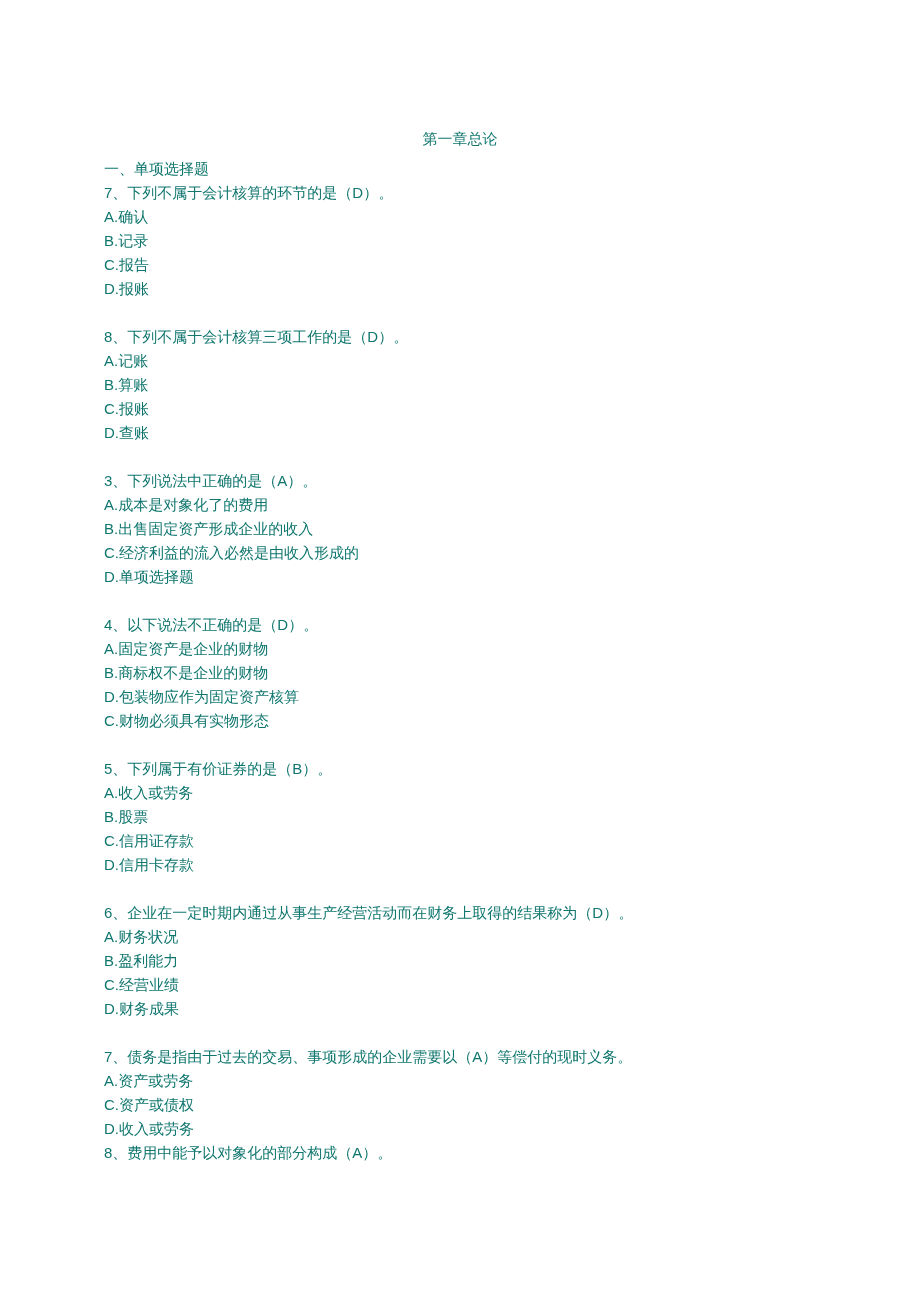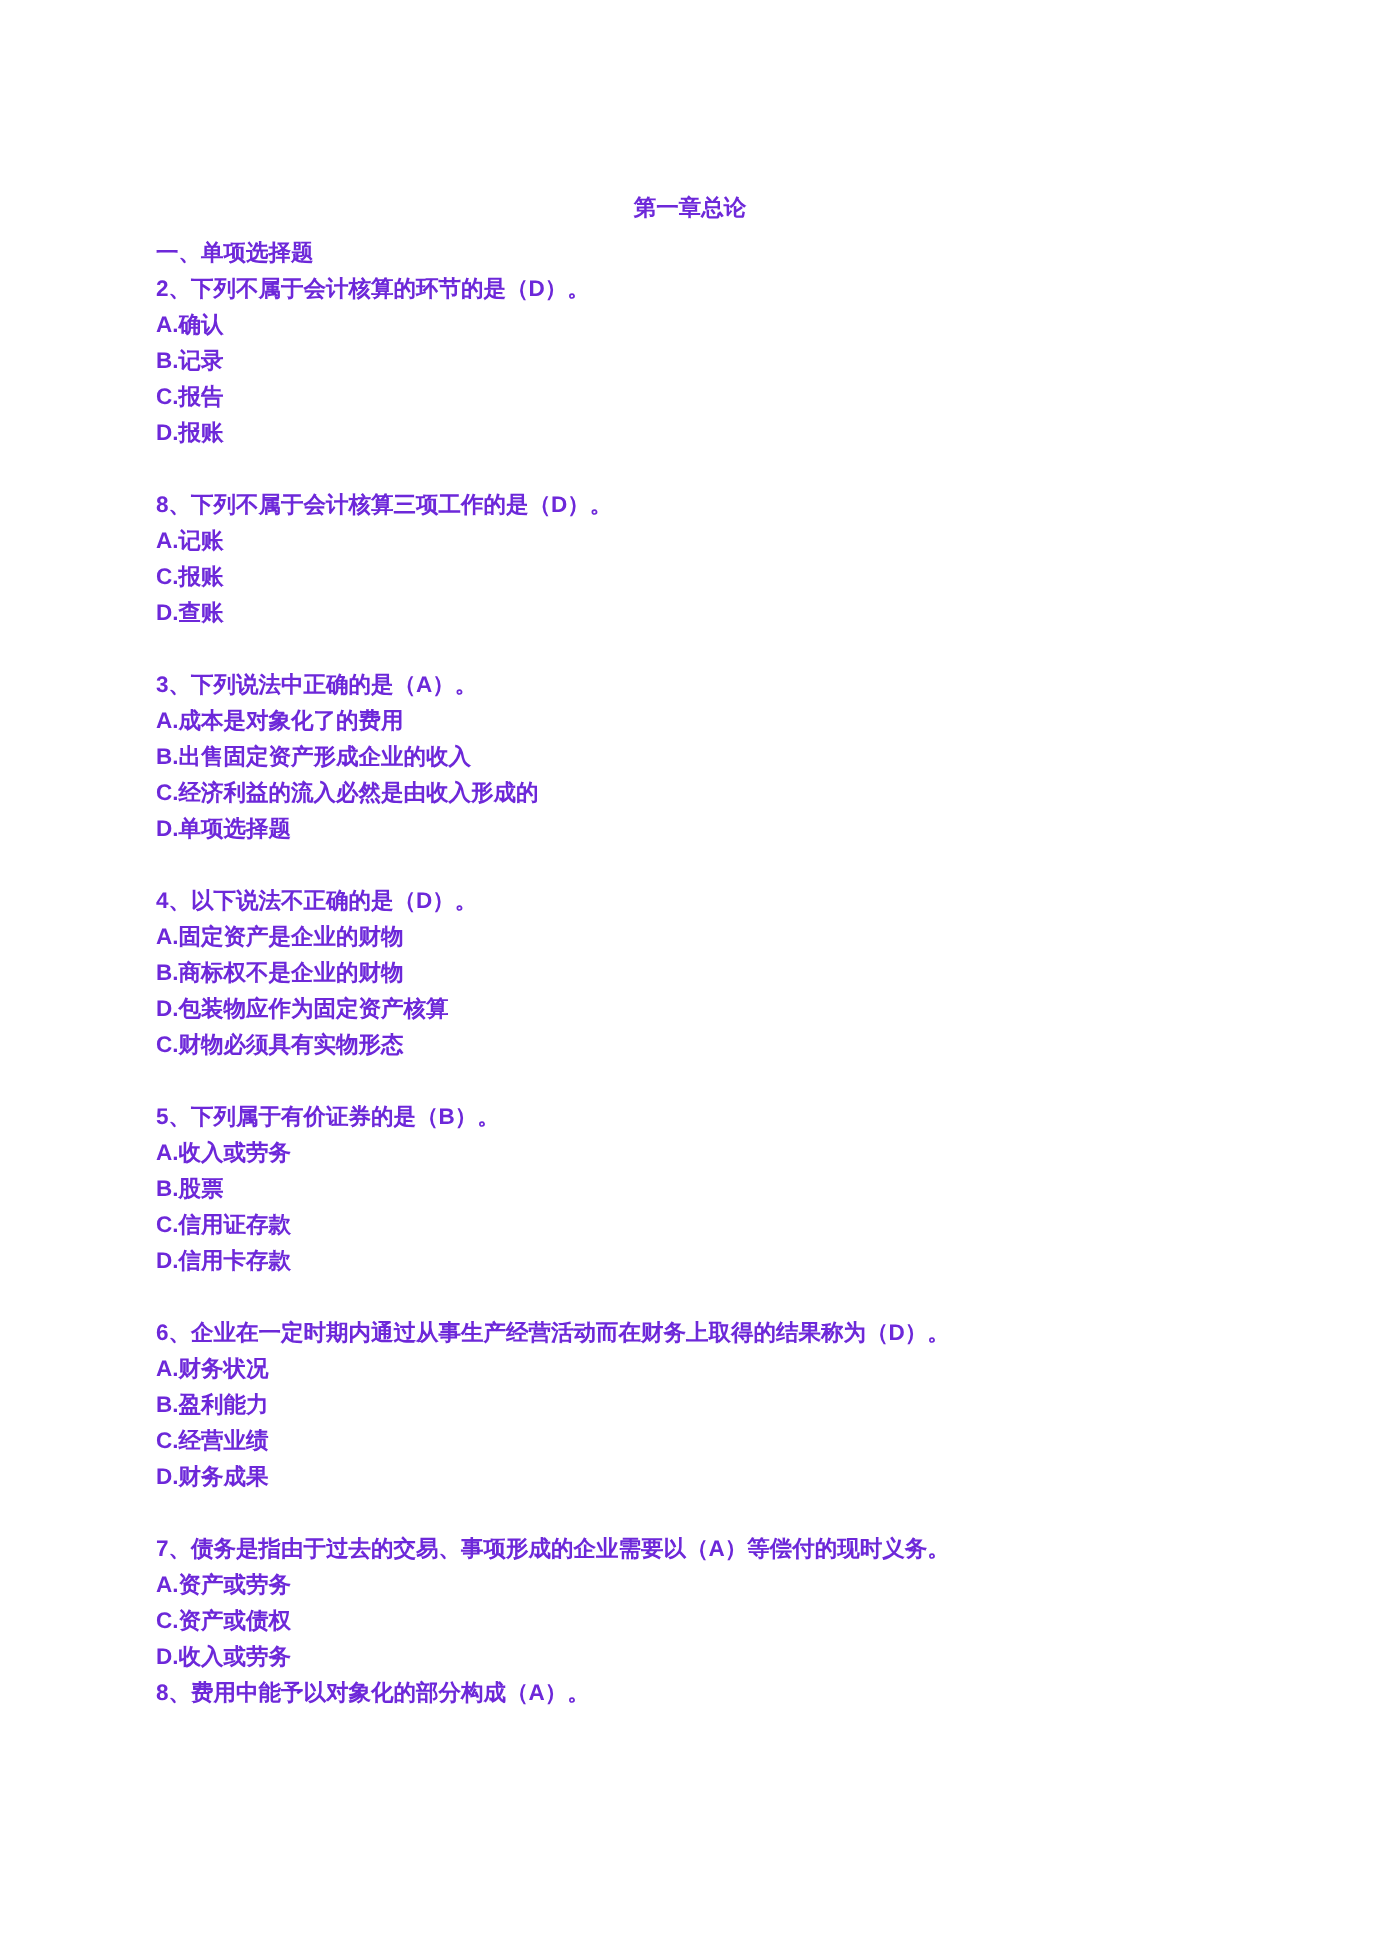--- a/index.html
+++ b/index.html
@@ -4,24 +4,23 @@
   <style>
     body {
       margin: 0;
       padding: 0;
       background: #ffffff;
       font-family: "SimSun", "Songti SC", "Microsoft YaHei", Arial, sans-serif;
       width: 920px;
     }
     .page {
       padding: 112px 104px 60px 104px;
-      color: #6d28d9;
+      color: #0f766e;
       font-size: 15px;
       line-height: 1.6;
-      font-weight: bold;
     }
     .title {
       text-align: center;
       margin-bottom: 6px;
     }
     .line {
       margin: 0;
     }
     .block-gap {
       height: 24px;
@@ -29,30 +28,31 @@
   </style>
 </head>
 <body>
 
 <div class="page">
 
   <p class="title">第一章总论</p>
 
   <p class="line">一、单项选择题</p>
 
-  <p class="line">2、下列不属于会计核算的环节的是（D）。</p>
+  <p class="line">7、下列不属于会计核算的环节的是（D）。</p>
   <p class="line">A.确认</p>
   <p class="line">B.记录</p>
   <p class="line">C.报告</p>
   <p class="line">D.报账</p>
 
   <div class="block-gap"></div>
 
   <p class="line">8、下列不属于会计核算三项工作的是（D）。</p>
   <p class="line">A.记账</p>
+  <p class="line">B.算账</p>
   <p class="line">C.报账</p>
   <p class="line">D.查账</p>
 
   <div class="block-gap"></div>
 
   <p class="line">3、下列说法中正确的是（A）。</p>
   <p class="line">A.成本是对象化了的费用</p>
   <p class="line">B.出售固定资产形成企业的收入</p>
   <p class="line">C.经济利益的流入必然是由收入形成的</p>
   <p class="line">D.单项选择题</p>

